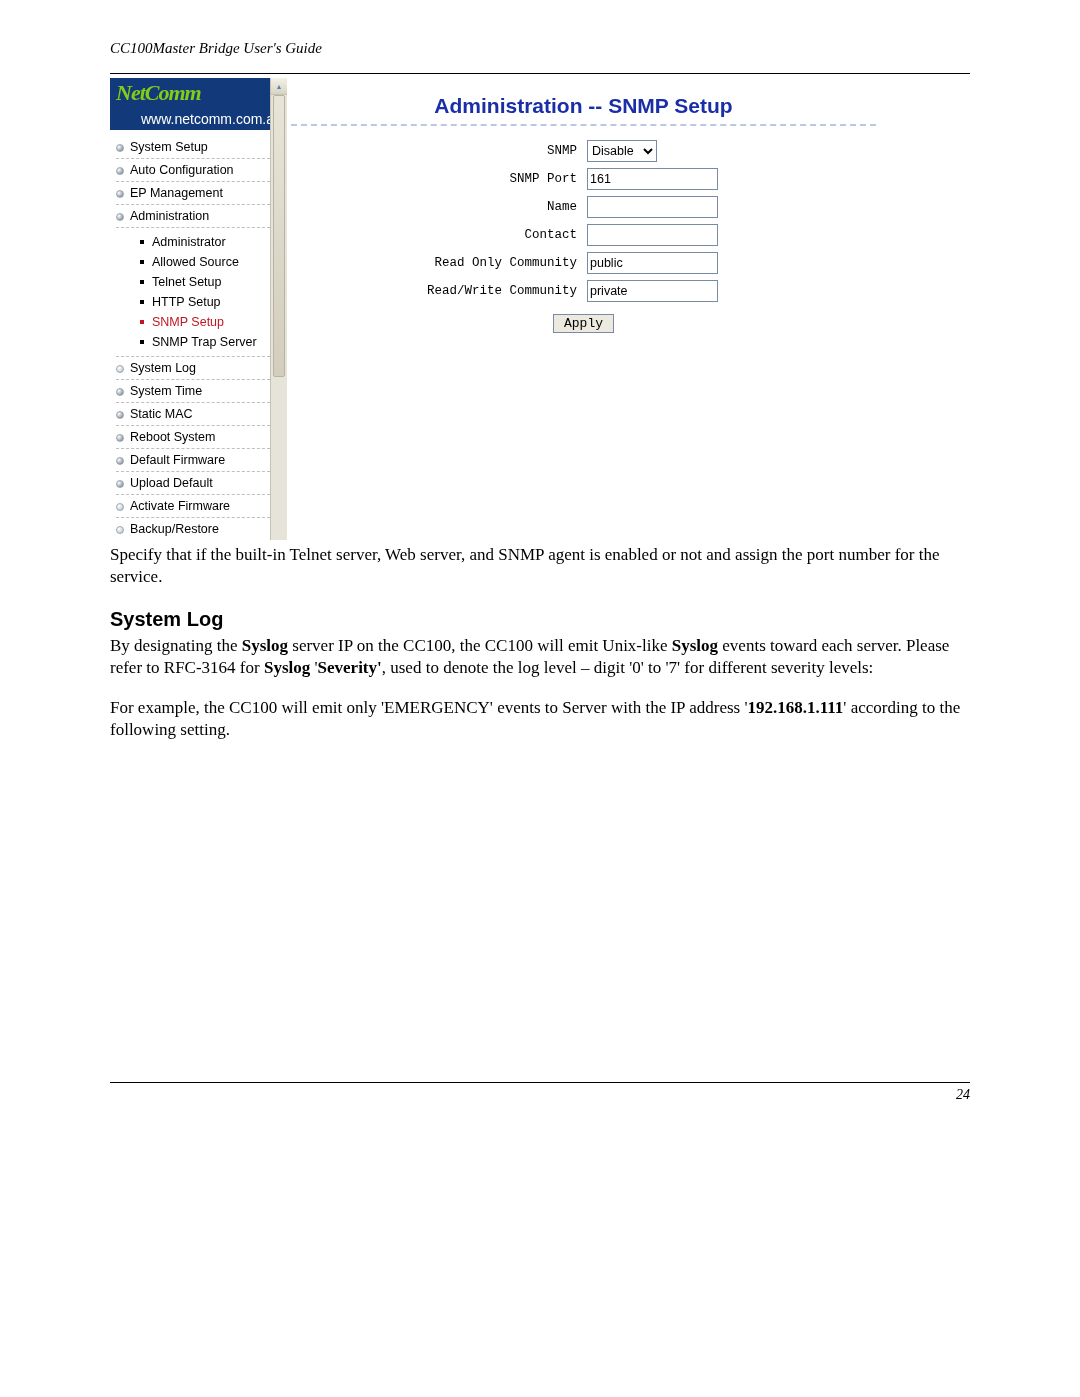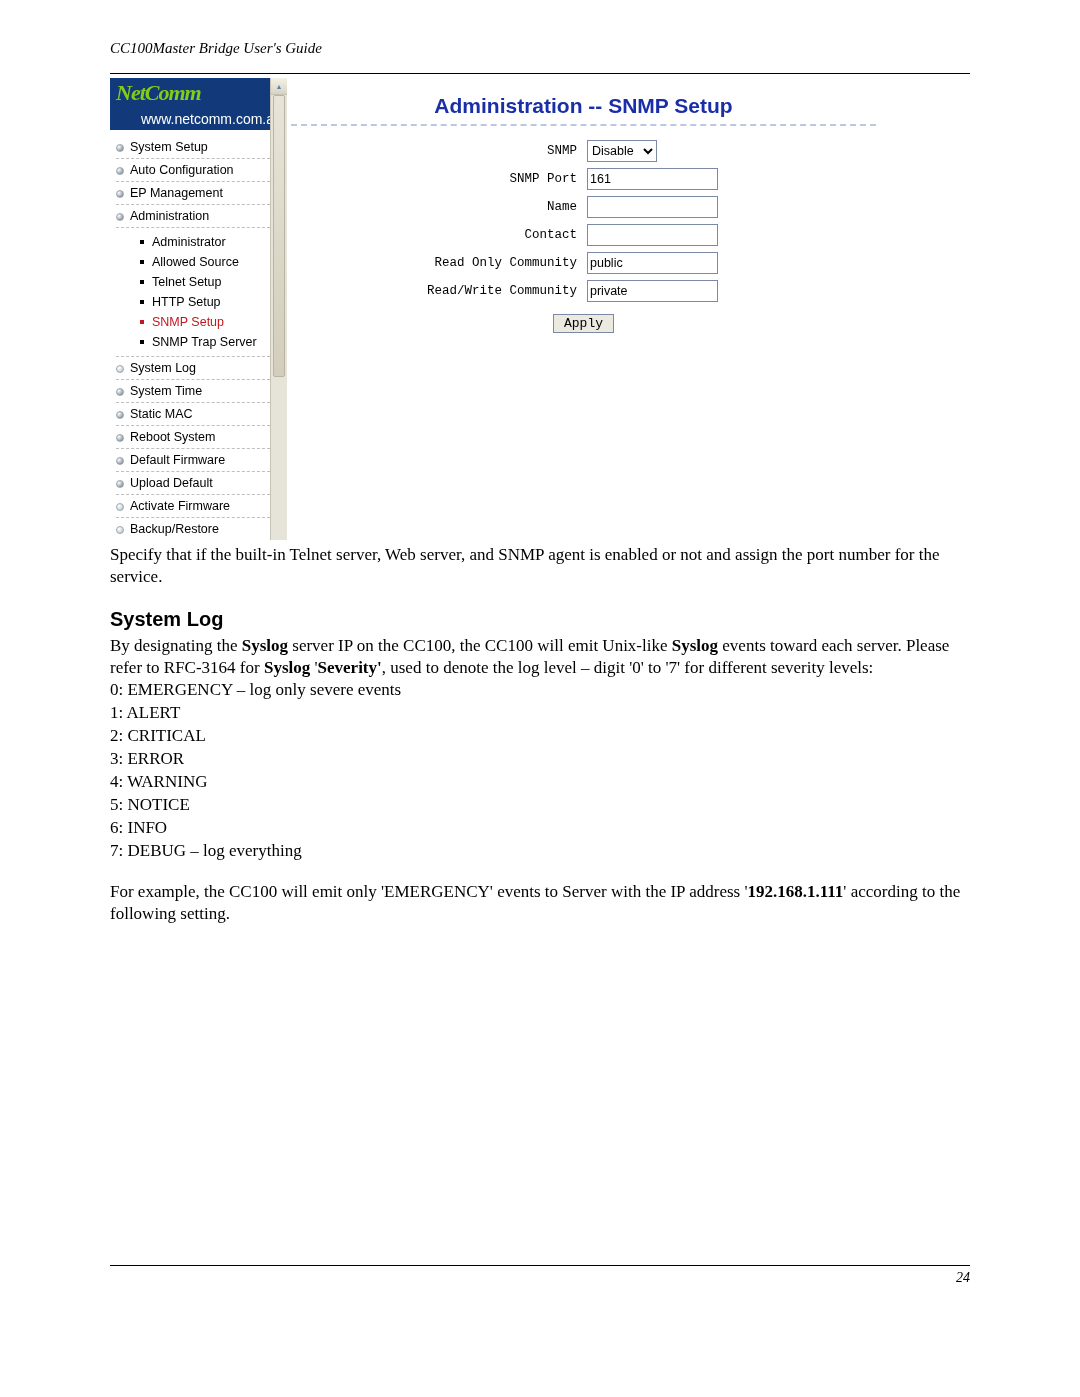--- a/index.html
+++ b/index.html
@@ -290,30 +290,20 @@
   </div>
 
   <p class="doc-text">Specify that if the built-in Telnet server, Web server, and SNMP agent is enabled or not and assign the port number for the service.</p>
 
   <div class="section-head">System Log</div>
 
   <p class="doc-text">
     <span>By designating the </span><span class="b">Syslog</span><span> server IP on the CC100, the CC100 will emit Unix-like </span><span class="b">Syslog</span><span> events toward each server. Please refer to RFC-3164 for </span><span class="b">Syslog</span><span> '</span><span class="b">Severity'</span><span>, used to denote the log level – digit '0' to '7' for different severity levels:</span>
   </p>
 
-  <div>
-    <div class="level-line">0: EMERGENCY – log only severe events</div>
-    <div class="level-line">1: ALERT</div>
-    <div class="level-line">2: CRITICAL</div>
-    <div class="level-line">3: ERROR</div>
-    <div class="level-line">4: WARNING</div>
-    <div class="level-line">5: NOTICE</div>
-    <div class="level-line">6: INFO</div>
-    <div class="level-line">7: DEBUG – log everything</div>
-  </div>
 
   <p class="doc-text" style="margin-top:18px">
     <span>For example, the CC100 will emit only 'EMERGENCY' events to Server with the IP address '</span><span class="b">192.168.1.111</span><span>' according to the following setting.</span>
   </p>
 
   <div class="footer">
     <span>24</span>
   </div>
 </div>
 

